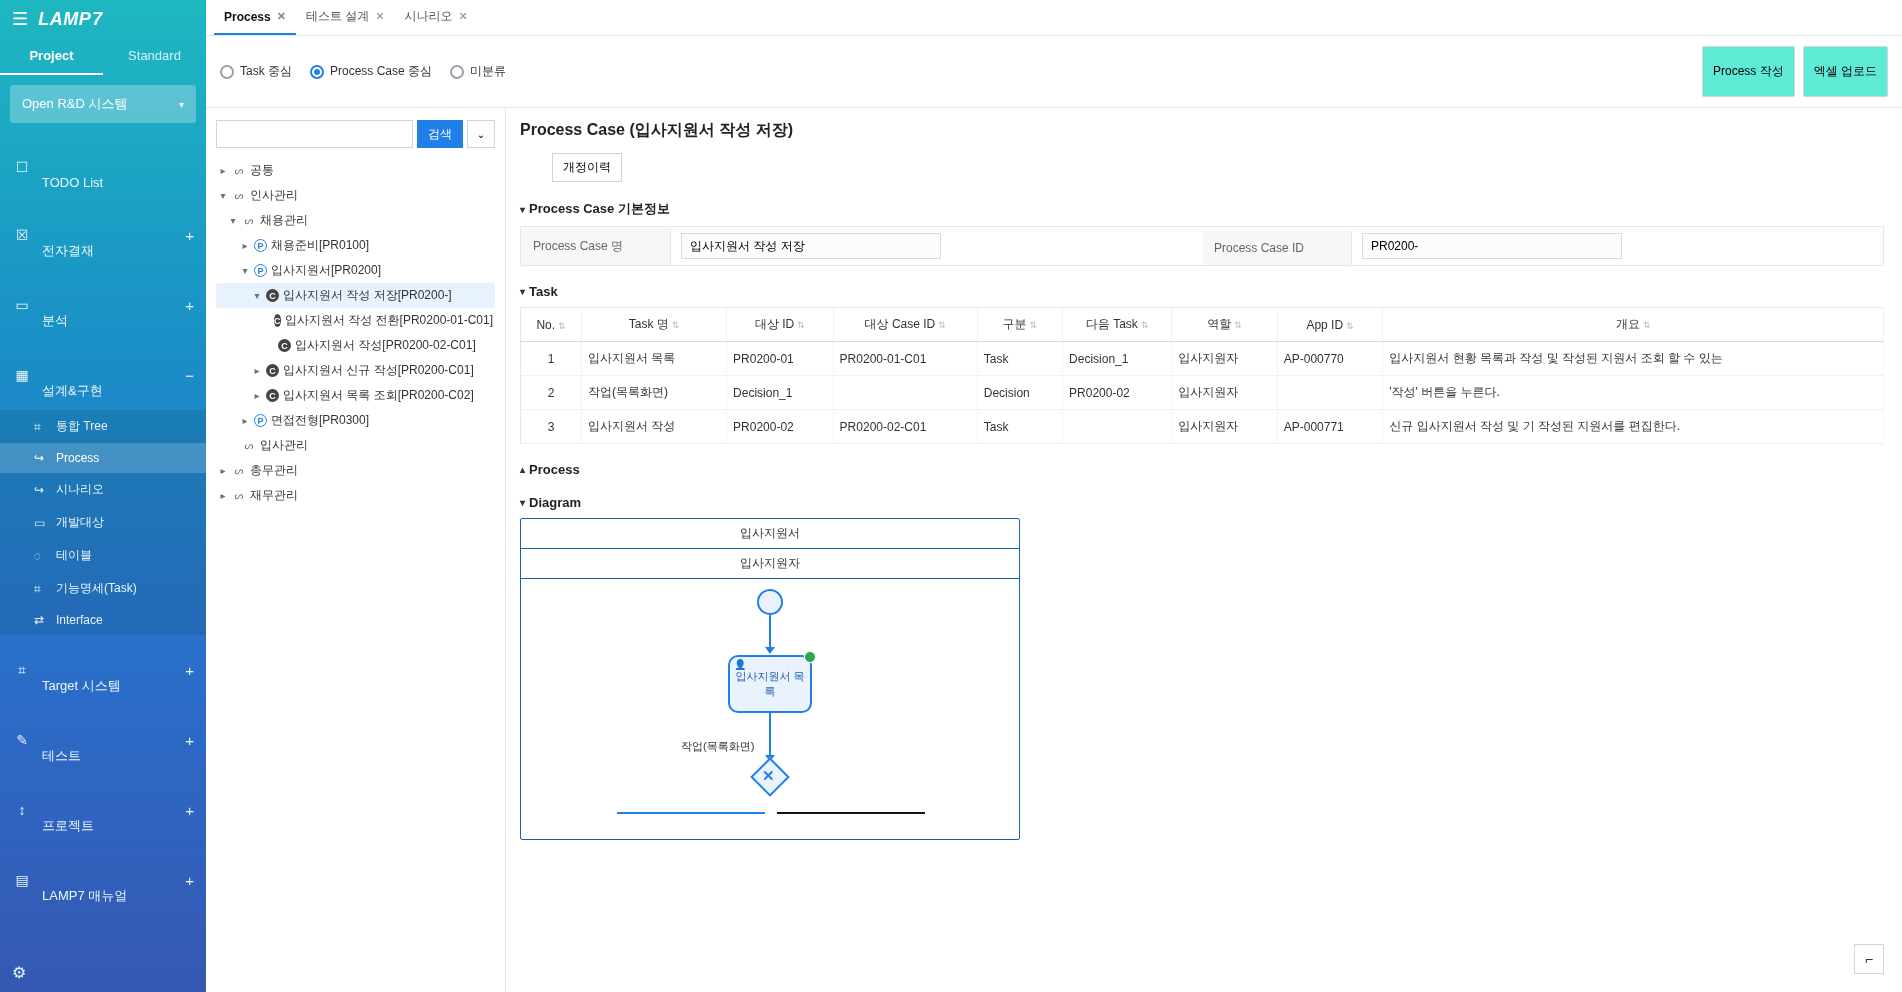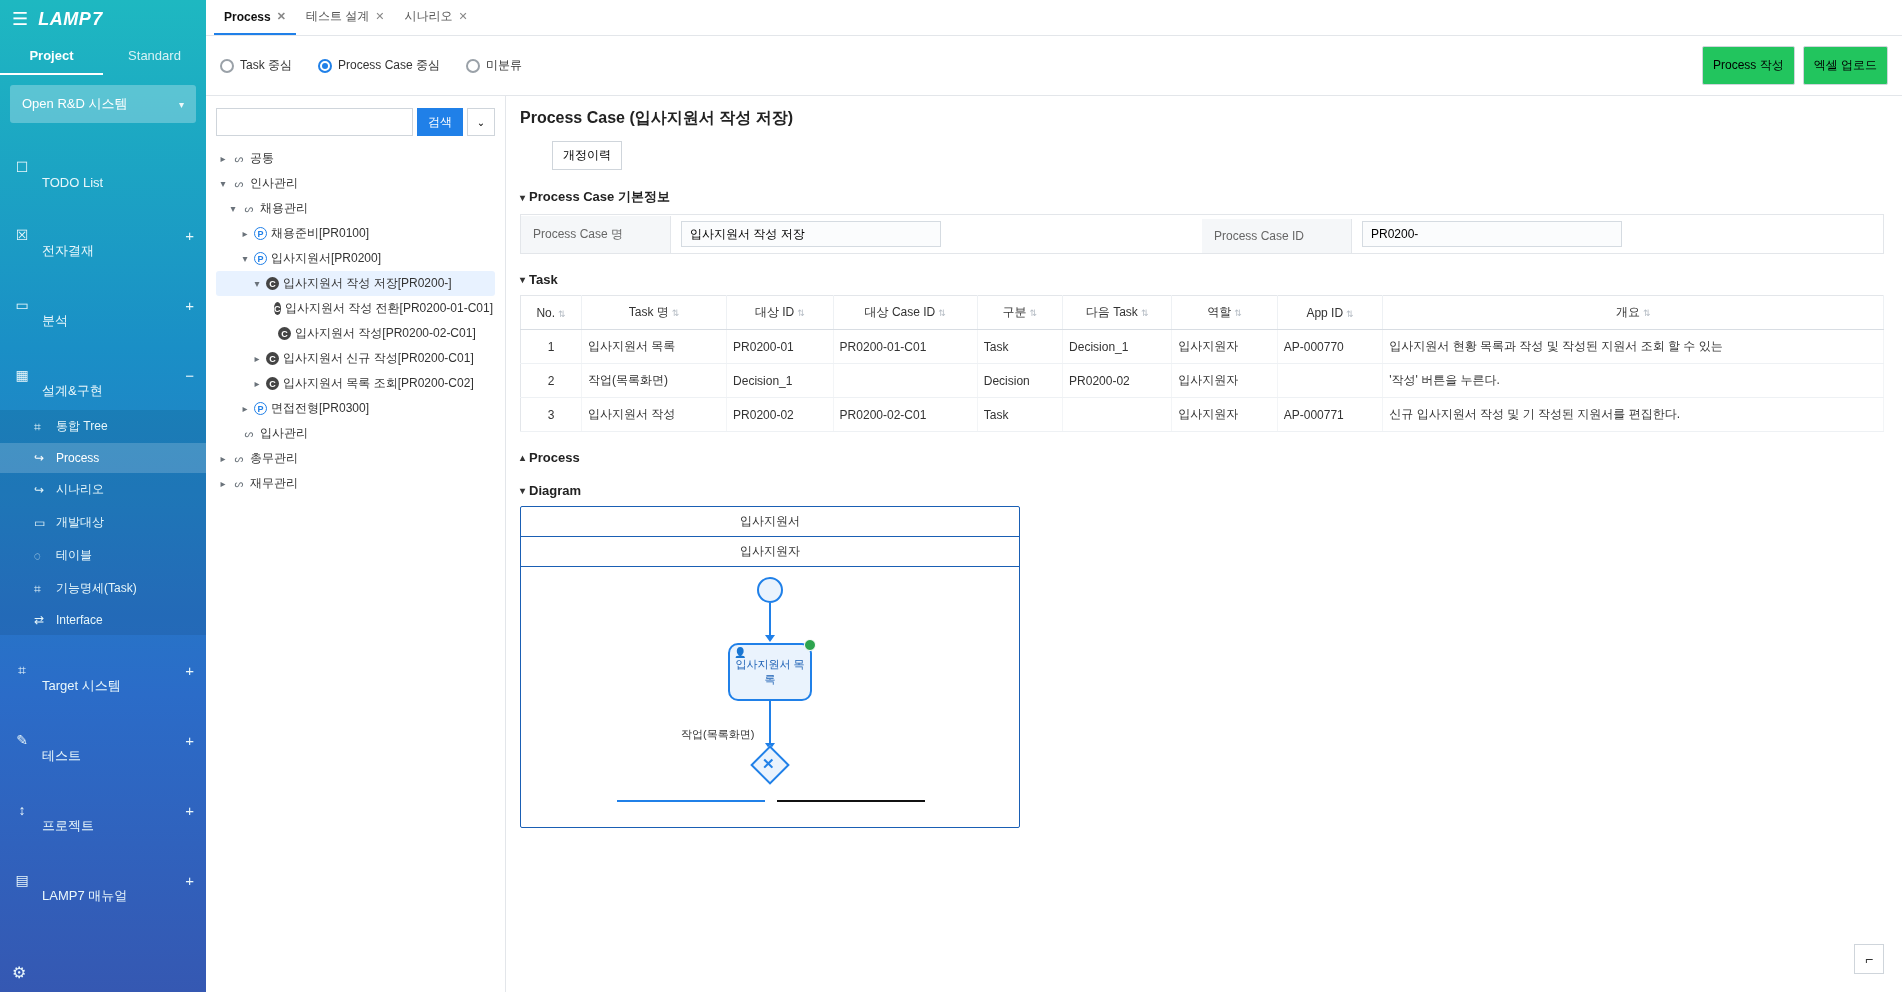--- a/index.html
+++ b/index.html
@@ -39,27 +39,27 @@
 
 
 .main { flex:1; display:flex; flex-direction:column; min-width:0; }
 
 .tabsbar { display:flex; border-bottom:1px solid #e3e6ea; padding:0 8px; }
 .tab { padding:8px 10px; font-size:12px; color:#555; display:flex; align-items:center; gap:6px; cursor:pointer; border-bottom:2px solid transparent; }
 .tab.active { color:#111; font-weight:bold; border-bottom-color:#2080e8; }
 .tab .close { color:#888; font-size:11px; }
 
 .toolbar { display:flex; align-items:center; padding:10px 14px; border-bottom:1px solid #e3e6ea; }
-.radio-group { display:flex; gap:26px; align-items:center; }
+.radio-group { display:flex; gap:18px; align-items:center; }
 .radio-opt { display:flex; align-items:center; gap:6px; cursor:pointer; font-size:12px; color:#333; }
 .radio { width:14px; height:14px; border:2px solid #9aa1a8; border-radius:50%; display:inline-block; position:relative; }
 .radio.sel { border-color:#2080e8; }
 .radio.sel::after { content:""; position:absolute; inset:2px; border-radius:50%; background:#2080e8; }
 .toolbar-right { margin-left:auto; display:flex; gap:8px; }
-.btn { border:1px solid #cfd5db; background:#22c55e; padding:10px 10px; font-size:12px; border-radius:2px; cursor:pointer; }
+.btn { border:1px solid #cfd5db; background:#5eead4; padding:16px 10px; font-size:12px; border-radius:2px; cursor:pointer; }
 
 .body { flex:1; display:flex; min-height:0; }
 
 
 .treepanel { width:300px; flex:0 0 300px; border-right:1px solid #e3e6ea; padding:12px 10px; overflow:auto; }
 .search-row { display:flex; gap:4px; margin-bottom:10px; }
 .search-input { flex:1; border:1px solid #cfd5db; height:28px; padding:0 6px; font-size:12px; }
 .search-btn { background:#2080e8; border:1px solid #2080e8; color:#fff; height:28px; padding:0 10px; font-size:12px; cursor:pointer; }
 .expand-btn { border:1px solid #cfd5db; background:#fff; height:28px; width:28px; display:flex; align-items:center; justify-content:center; font-size:10px; cursor:pointer; }
 

